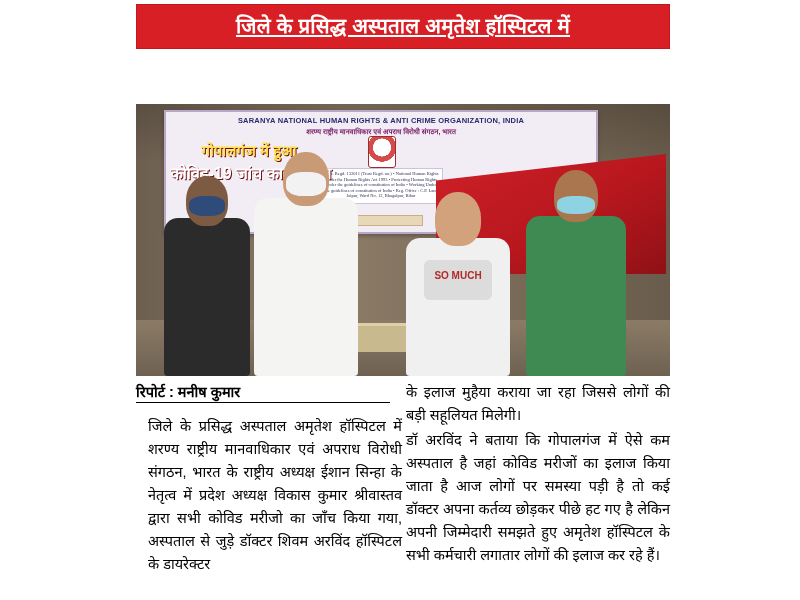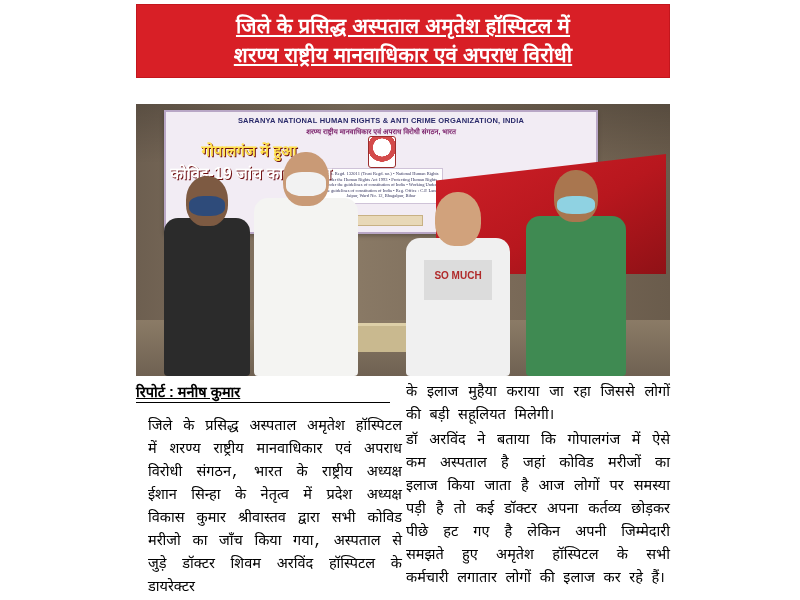--- a/index.html
+++ b/index.html
@@ -197,73 +197,71 @@
   .p1 .body { margin-left: -43px; top: 52px; width: 86px; height: 158px; background: #2b2b2b; }
   .p2 { left: 118px; width: 104px; height: 226px; }
   .p2 .head { margin-left: -23px; top: 2px; width: 46px; height: 54px; background: #c99a76; }
   .p2 .mask { margin-left: -20px; top: 22px; width: 40px; height: 24px; background: #f2f2f2; }
   .p2 .body { margin-left: -52px; top: 48px; width: 104px; height: 178px; background: #f4f4f2; }
   .p3 { left: 270px; width: 104px; height: 190px; }
   .p3 .head { margin-left: -23px; top: 6px; width: 46px; height: 54px; background: #d1a27c; }
   .p3 .body { margin-left: -52px; top: 52px; width: 104px; height: 138px; background: #f0f0f0; }
   .p3 .tee {
     position: absolute; left: 50%; margin-left: -34px; top: 74px;
-    width: 68px; height: 40px; background: #dcdcdc; border-radius: 0;
+    width: 68px; height: 40px; background: #dcdcdc; border-radius: 6px;
   }
   .p3 .tee span {
     display:block; text-align:center; margin-top: 10px;
     font-family: "Liberation Sans", sans-serif; font-weight: bold;
     font-size: 10px; color: #b02a2a;
   }
   .p4 { left: 390px; width: 100px; height: 210px; }
   .p4 .head { margin-left: -22px; top: 4px; width: 44px; height: 52px; background: #a9764f; }
   .p4 .mask { margin-left: -19px; top: 30px; width: 38px; height: 18px; background: #8fd2e2; }
   .p4 .body { margin-left: -50px; top: 50px; width: 100px; height: 160px; background: #3f8a52; }
   
   .byline {
     position: absolute;
     left: 136px;
     top: 381px;
     font-family: "Liberation Sans", sans-serif;
     font-weight: bold;
     font-size: 14.5px;
     color: #000000;
-    text-decoration: underline;
   }
   .byline-rule {
     position: absolute;
     left: 136px;
     top: 402px;
     width: 254px;
     height: 1px;
     background: #000000;
   }
   
   .col {
     position: absolute;
     top: 406px;
-    font-family: Liberation Mono, monospace;
+    font-family: Liberation Sans, sans-serif;
     font-size: 14.5px;
     line-height: 23px;
     color: #000000;
     text-align: justify;
     text-justify: inter-word;
   }
   .col p { margin: 0 0 2px 0; }
   .col-left { left: 148px; width: 254px; margin-top: 9px; }
   .col-right { left: 406px; top: 381px; width: 264px; }
 </style>
 </head>
 <body>
 
 <div class="page">
 
   <div class="headline">
     <div class="headline-line">जिले के प्रसिद्ध अस्पताल अमृतेश हॉस्पिटल में</div>
-    <div class="headline-line">शरण्य राष्ट्रीय मानवाधिकार एवं अपराध विरोधी</div>
   </div>
 
   <div class="photo-wrap">
     <div class="photo">
 
       <div class="banner">
         <div class="banner-top">SARANYA NATIONAL HUMAN RIGHTS &amp; ANTI CRIME ORGANIZATION, INDIA</div>
         <div class="banner-top2">शरण्य राष्ट्रीय मानवाधिकार एवं अपराध विरोधी संगठन, भारत</div>
         <div class="banner-logo"></div>
         <div class="banner-block">Govt. Regd. 132011 (Trust Regd. no.) • National Human Rights Under the Human Rights Act 1993 • Protecting Human Rights Under the guidelines of constitution of India • Working Under the guidelines of constitution of India • Reg. Office : C.P. Lane Jaipur, Ward No. 12, Bhagalpur, Bihar</div>

